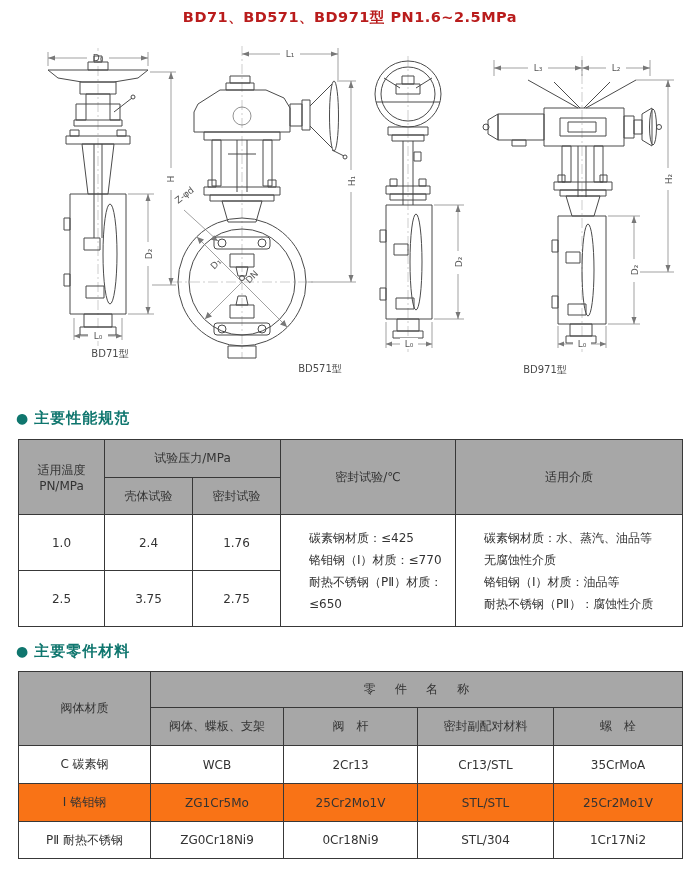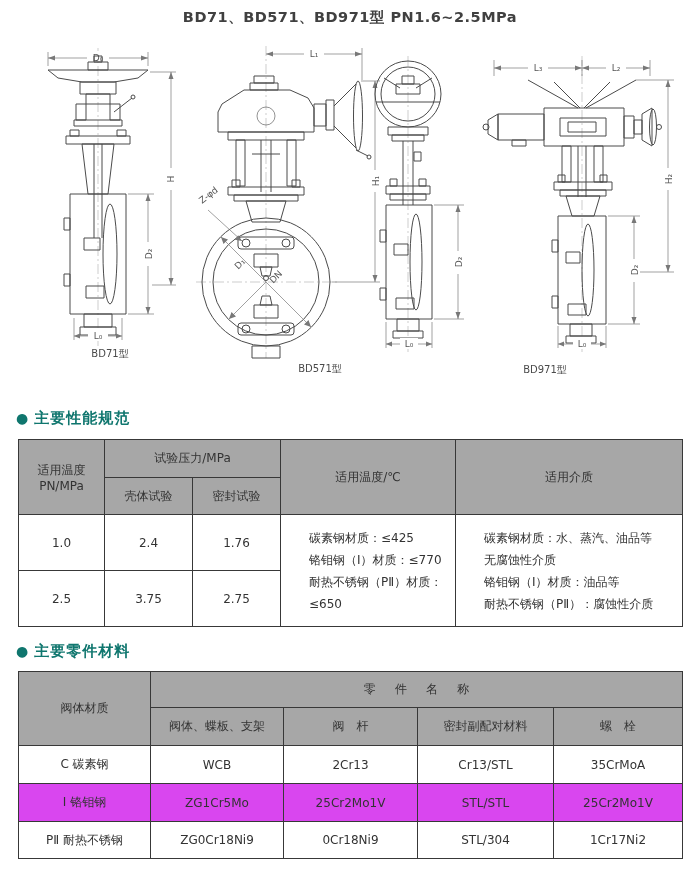--- a/index.html
+++ b/index.html
@@ -1,25 +1,25 @@
 <!DOCTYPE html>
 <html><head>
 <meta charset="utf-8">
 <style>
   html,body{margin:0;padding:0;background:#fff;}
   body{width:700px;height:870px;position:relative;font-family:"DejaVu Sans","Liberation Sans",sans-serif;color:#333;}
-  .page-title{position:absolute;top:8px;left:0;width:700px;text-align:center;font-size:14.5px;font-weight:600;color:#404040;letter-spacing:.5px;}
+  .page-title{position:absolute;top:8px;left:0;width:700px;text-align:center;font-size:14.5px;font-weight:600;color:#b91c1c;letter-spacing:.5px;}
   .drawing{position:absolute;}
   .caption{position:absolute;font-size:10px;color:#4a4a4a;text-align:center;}
   .section{position:absolute;left:16px;font-size:15px;font-weight:bold;color:#0f766e;letter-spacing:1px;}
   .section .bullet{font-size:14px;margin-right:6px;letter-spacing:0;}
   table{position:absolute;left:18px;border-collapse:collapse;table-layout:fixed;width:664px;font-size:12px;color:#333;}
   td,th{border:1px solid #383838;text-align:center;vertical-align:middle;padding:0;font-weight:normal;}
   .hd{background:#a7a7a7;}
-  .shaded{background:#d946ef;}
+  .shaded{background:#f97316;}
   table{border:1.5px solid #383838;}
   .lft{text-align:left;padding-left:28px;line-height:22px;}
   .parts-header{letter-spacing:1.6em;text-indent:1.6em;}
   .sp2{letter-spacing:1em;text-indent:1em;}
   
   .ln{stroke:#4b4b4b;stroke-width:1;fill:none;stroke-linejoin:round;}
   .cl{stroke:#ababab;stroke-width:.6;stroke-dasharray:10 3 2 3;fill:none;}
   .dm{stroke:#787878;stroke-width:.7;fill:none;}
   .ar{fill:#787878;stroke:none;}
   .mask{fill:#fff;stroke:none;}
@@ -95,21 +95,21 @@
         <line class="dm" x1="92" y1="276" x2="92" y2="298"></line>
     <line class="dm" x1="44" y1="294" x2="92" y2="294"></line>
     <polygon class="ar" points="44,294 50,291.5 50,296.5"></polygon>
         <polygon class="ar" points="92,294 86,291.5 86,296.5"></polygon>
     <rect class="mask" x="58" y="288" width="20" height="11"></rect>
     <text x="68" y="297" text-anchor="middle">L₀</text>
   </g>
 </svg>
 </div>
 
-<div class="drawing" style="left:192px;top:42px;">
+<div class="drawing" style="left:168px;top:42px;">
 <svg width="190" height="320" viewBox="0 0 190 320">
   <line class="cl" x1="74" y1="4" x2="74" y2="316"></line>
   <line class="cl" x1="4" y1="240" x2="148" y2="240"></line>
   <g>
     <line class="dm" x1="170" y1="6" x2="170" y2="40"></line>
     <line class="dm" x1="74" y1="12" x2="170" y2="12"></line>
     <polygon class="ar" points="74,12 81,9.5 81,14.5"></polygon>
         <polygon class="ar" points="170,12 163,9.5 163,14.5"></polygon>
     <rect class="mask" x="112" y="5" width="20" height="11"></rect>
     <text x="122" y="15" text-anchor="middle">L₁</text>
@@ -338,21 +338,21 @@
       <col style="width:175px">
       <col style="width:227px">
     </colgroup>
   <tbody>
       <tr style="height:38px;">
     <td class="hd" rowspan="2">
       <div>适用温度</div>
       <div>PN/MPa</div>
     </td>
     <td class="hd" colspan="2">试验压力/MPa</td>
-    <td class="hd" rowspan="2">适用温度/℃</td>
+    <td class="hd" rowspan="2">密封试验/℃</td>
     <td class="hd" rowspan="2">适用介质</td>
   </tr>
   <tr style="height:37px;">
     <td class="hd">壳体试验</td>
     <td class="hd">密封试验</td>
   </tr>
   <tr style="height:56px;">
     <td>1.0</td>
     <td>2.4</td>
     <td>1.76</td>

